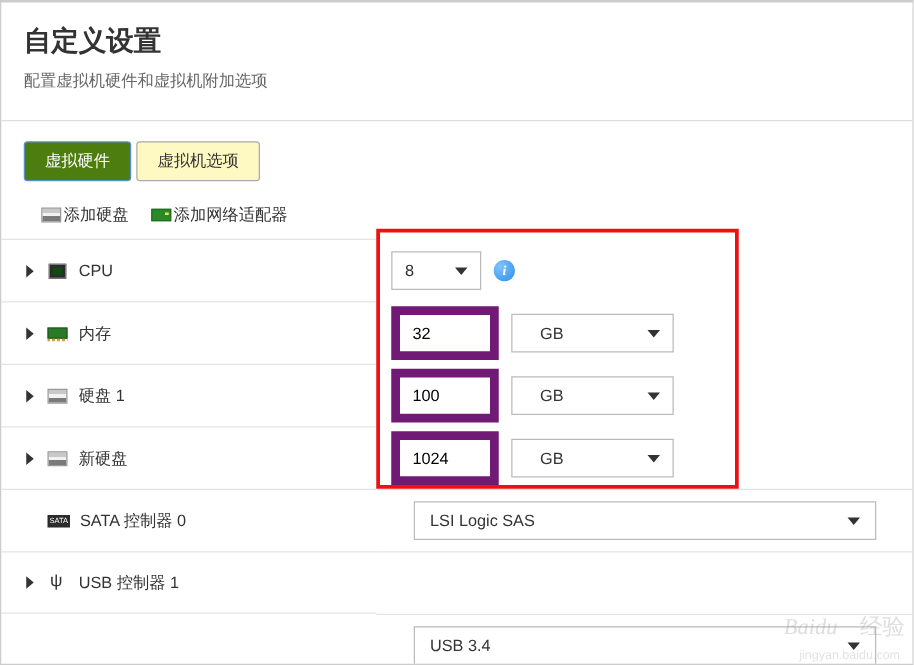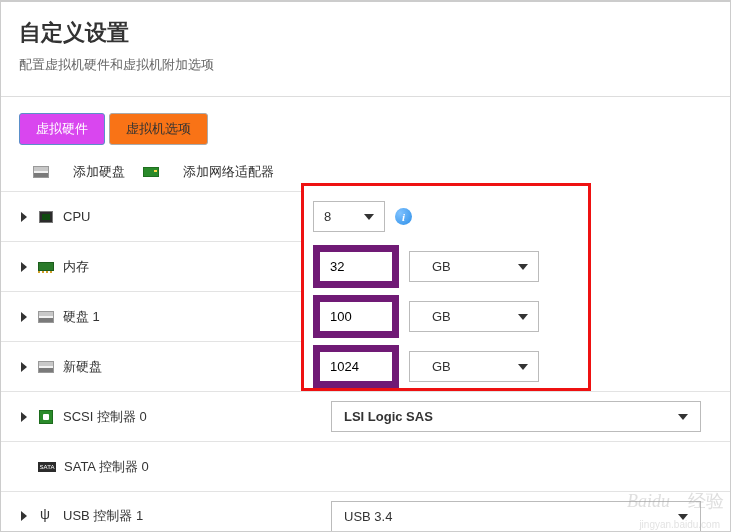--- a/index.html
+++ b/index.html
@@ -3,25 +3,25 @@
   <meta charset="utf-8">
   <style>
     * { margin: 0; padding: 0; box-sizing: border-box; }
     body { font-family: Arial, "Microsoft YaHei", sans-serif; font-size: 13px; background: #fff; color: #333; }
     .container { width: 731px; height: 532px; border: 1px solid #ccc; border-top: 2px solid #ccc; overflow: hidden; }
     .header { padding: 16px 18px 12px; }
     .title { font-size: 22px; font-weight: bold; color: #333; margin-bottom: 8px; }
     .subtitle { font-size: 13px; color: #666; }
     .divider { border: none; border-top: 1px solid #ddd; margin: 10px 0 16px; }
     .tabs { display: flex; padding: 0 18px; gap: 0; }
-    .tab { padding: 6px 16px; border: 1px solid #aaa; background: #f97316; cursor: pointer; font-size: 13px; border-radius: 3px; }
-    .tab.active { background: #d946ef; color: #fff; border-color: #5a8fc9; }
+    .tab { padding: 6px 16px; border: 1px solid #aaa; background: #fef9c3; cursor: pointer; font-size: 13px; border-radius: 3px; }
+    .tab.active { background: #4d7c0f; color: #fff; border-color: #5a8fc9; }
     .tab + .tab { margin-left: 4px; }
     .toolbar { display: flex; gap: 18px; padding: 18px 32px 6px; align-items: center; }
-    .toolbar-item { display: flex; align-items: center; gap: 24px; cursor: pointer; color: #333; }
+    .toolbar-item { display: flex; align-items: center; gap: 2px; cursor: pointer; color: #333; }
     .icon-disk { width: 16px; height: 12px; background: linear-gradient(#c8c8c8 35%, #f2f2f2 36%, #f2f2f2 60%, #7a7a7a 61%); border: 1px solid #999; }
     .icon-nic { width: 16px; height: 10px; background: #2a8a2a; border: 1px solid #1f6f1f; position: relative; }
     .icon-nic::after { content:""; position:absolute; right:1px; top:2px; width:3px; height:2px; background:#ffd94a; }
     .icon-device { width: 14px; height: 14px; border: 1px solid #666; border-radius: 2px; background: linear-gradient(#fff,#e0e0e0); position: relative; }
     .icon-device::after { content:""; position:absolute; top:3px; left:3px; width:6px; height:2px; background:#6aa3e0; }
     .settings-area { display: flex; margin-top: 4px; }
     .rows-left { flex: 0 0 300px; }
     .row { display: flex; align-items: center; padding: 0 14px; height: 50px; border-top: 1px solid #e3e3e3; }
     .row:last-child { border-bottom: 1px solid #e3e3e3; }
     .expand { width: 7px; height: 7px; margin-right: 10px; margin-left: 6px; }
@@ -104,27 +104,20 @@
         <span class="row-label">硬盘 1</span>
       </div>
       <div class="row">
         <span class="expand expand-tri"></span>
         <span class="row-icon">
             <span class="icon-disk"></span>
           </span>
         <span class="row-label">新硬盘</span>
       </div>
       <div class="row">
-        <span class="expand expand-tri"></span>
-        <span class="row-icon">
-            <span class="icon-scsi"></span>
-          </span>
-        <span class="row-label">SCSI 控制器 0</span>
-      </div>
-      <div class="row">
         <span class="expand"><span class="expand-empty"></span></span>
         <span class="row-icon">
             <span class="icon-sata">SATA</span>
           </span>
         <span class="row-label">SATA 控制器 0</span>
       </div>
       <div class="row">
         <span class="expand expand-tri"></span>
         <span class="row-icon">
             <span class="icon-usb"></span>
@@ -161,21 +154,21 @@
       </div>
 
       <div class="right-row">
         <input class="inp" value="1024" style="">
         <div class="sel sel-wide">
           <span>GB</span>
           <span class="caret"></span>
         </div>
       </div>
 
-      <div class="right-row bordered" style="padding-left:30px;font-weight:bold;">
+      <div class="right-row bordered" style="padding-left:30px;">
         <div class="long-sel">
           <span>LSI Logic SAS</span>
           <span class="sel-caret"></span>
         </div>
       </div>
 
       <div class="right-row bordered"></div>
 
       <div class="right-row bordered" style="padding-left:30px;">
         <div class="long-sel">

